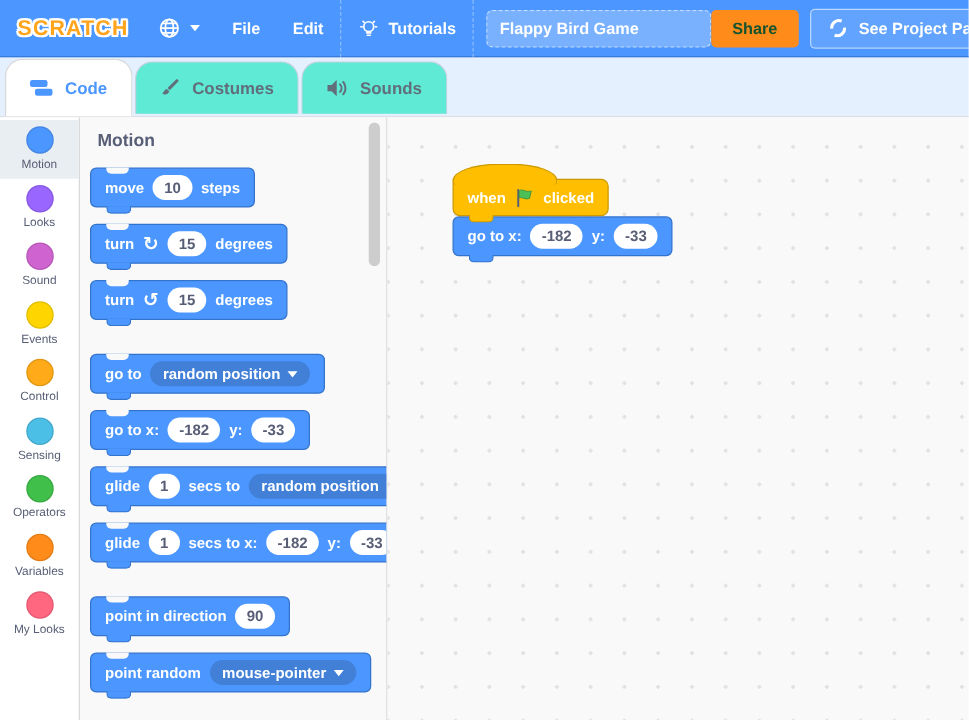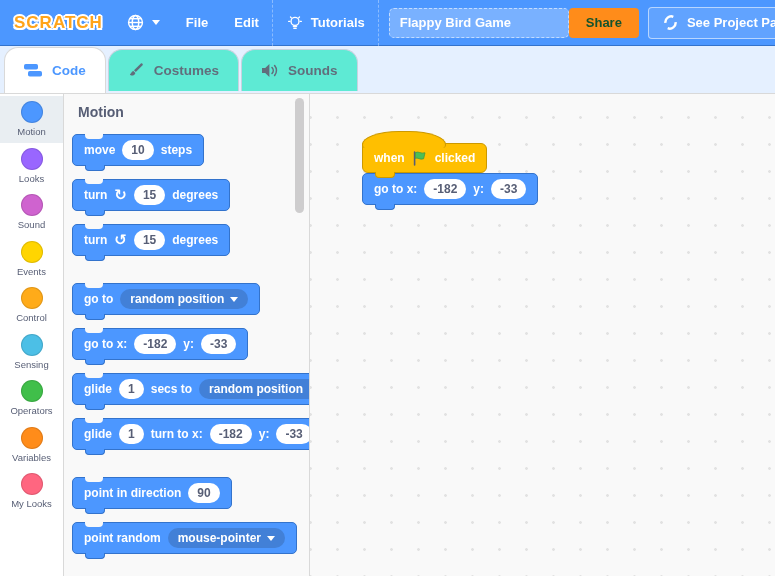--- a/index.html
+++ b/index.html
@@ -474,21 +474,21 @@
           <span class="b-input">1</span>
           <span class="b-text">secs to</span>
           <span class="b-drop">
             <span>random position</span>
             <span class="caret"></span>
           </span>
         </div>
         <div class="sblock motion gap-after">
           <span class="b-text">glide</span>
           <span class="b-input">1</span>
-          <span class="b-text">turn to x:</span>
+          <span class="b-text">secs to x:</span>
           <span class="b-input">-182</span>
           <span class="b-text">y:</span>
           <span class="b-input">-33</span>
         </div>
         <div class="sblock motion">
           <span class="b-text">point in direction</span>
           <span class="b-input">90</span>
         </div>
         <div class="sblock motion">
           <span class="b-text">point random</span>

